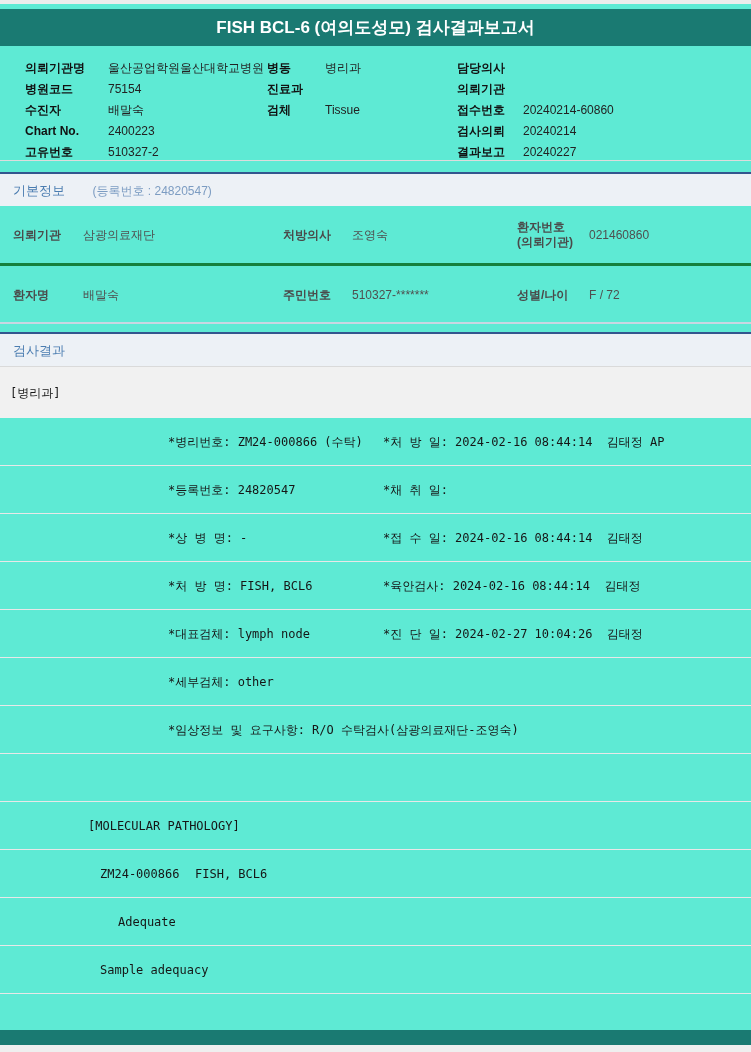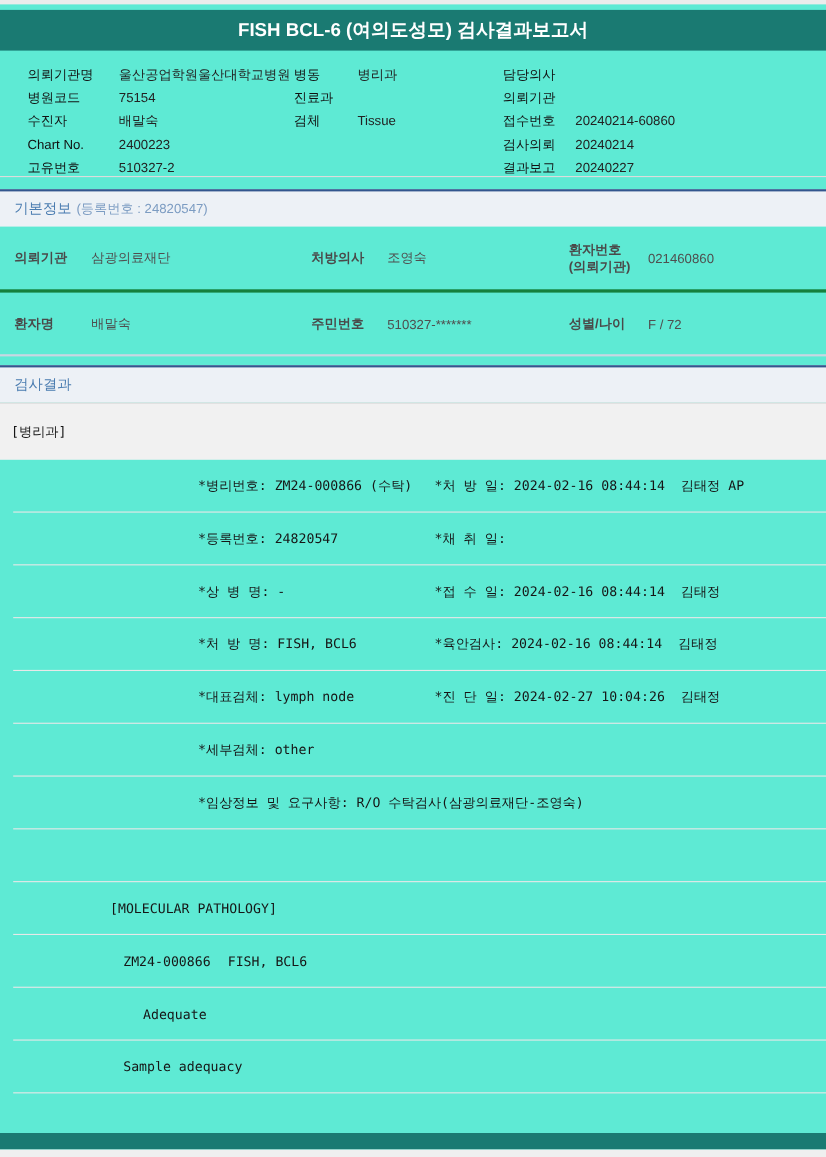--- a/index.html
+++ b/index.html
@@ -6,49 +6,49 @@
   .page{position:relative;width:751px;height:1052px;overflow:hidden;background:#5eead4;
         font-family:"Liberation Sans","DejaVu Sans",sans-serif;color:#1a1a1a;}
   .top-strip{position:absolute;top:0;left:0;right:0;height:4px;background:#ececec;}
   .title-bar{position:absolute;top:9px;left:0;right:0;height:37px;background:#1a7a72;
              color:#fff;text-align:center;line-height:37px;font-size:17px;font-weight:bold;}
   
   .hdr{position:absolute;top:56px;left:0;right:0;height:104px;font-size:12px;}
   .hcol{position:absolute;top:2px;}
   .hcol-left{left:25px;} .hcol-mid{left:267px;} .hcol-right{left:457px;}
   .hrow{height:21px;line-height:21px;white-space:nowrap;}
-  .hlab{display:inline-block;font-weight:normal;color:#111;}
+  .hlab{display:inline-block;font-weight:bold;color:#111;}
   .hcol-left .hlab{width:83px;}
   .hcol-mid .hlab{width:58px;}
   .hcol-right .hlab{width:66px;}
   .hval{color:#222;}
   .hval-f{display:inline-block;width:55px;}
   .hlab2{display:inline-block;font-weight:bold;margin-right:8px;}
   .hdr-rule{position:absolute;top:160px;left:0;right:0;height:1px;background:#dcdcdc;}
   
   .band{position:absolute;left:0;right:0;height:34px;background:#edf1f6;
         border-top:2px solid #33568e;box-sizing:border-box;line-height:31px;padding-left:13px;}
   .band-basic{top:172px;} .band-results{top:332px;}
   .band-title{color:#4a7cb0;font-weight:normal;font-size:13px;}
-  .band-suffix{color:#7c9cc2;font-size:12px;margin-left:0;}
+  .band-suffix{color:#7c9cc2;font-size:12px;margin-left:23px;}
   
   .btable{position:absolute;top:206px;left:0;right:0;height:116px;border-bottom:2px solid #c9d6e2;box-sizing:content-box;}
   .trow{position:relative;height:57px;}
   .trow1{border-bottom:3px solid #15803d;}
   .tcell{position:absolute;top:50%;transform:translateY(-50%);font-size:12px;color:#4f4f4f;white-space:nowrap;}
   .tlab{font-weight:bold;color:#4a4a4a;}
   .c1l{left:13px;} .c1v{left:83px;} .c2l{left:283px;} .c2v{left:352px;} .c3l{left:517px;} .c3v{left:589px;}
   .stack{display:flex;flex-direction:column;line-height:15px;}
   
   .dept-band{position:absolute;top:366px;left:0;right:0;height:52px;background:#f1f1f1;
              border-top:1px solid #dadada;box-sizing:border-box;}
   .dept-band span{position:absolute;left:10px;top:50%;transform:translateY(-50%);
                   font-family:"DejaVu Sans Mono",monospace;font-size:12px;color:#161616;}
   
-  .details{position:absolute;top:418px;left:12px;right:0;border-radius:11px;}
+  .details{position:absolute;top:418px;left:0;right:0;border-radius:11px;}
   .drow{position:relative;height:48px;border-bottom:1px solid #e8e8e8;box-sizing:border-box;}
   .drow span{position:absolute;top:50%;transform:translateY(-50%);white-space:pre;
              font-family:"DejaVu Sans Mono",monospace;font-size:12px;color:#161616;}
   .dl{left:168px;} .dr{left:383px;}
   .dmol{left:88px;} .dtestno{left:100px;} .dtestname{left:195px;} .dsa{left:100px;} .dadq{left:118px;}
   .last-empty{height:36px;border-bottom:none;}
   
   .footer-teal{position:absolute;top:1030px;left:0;right:0;height:15px;background:#1a7a72;}
   .footer-strip{position:absolute;top:1045px;left:0;right:0;height:7px;background:#efefef;}
 </style>

